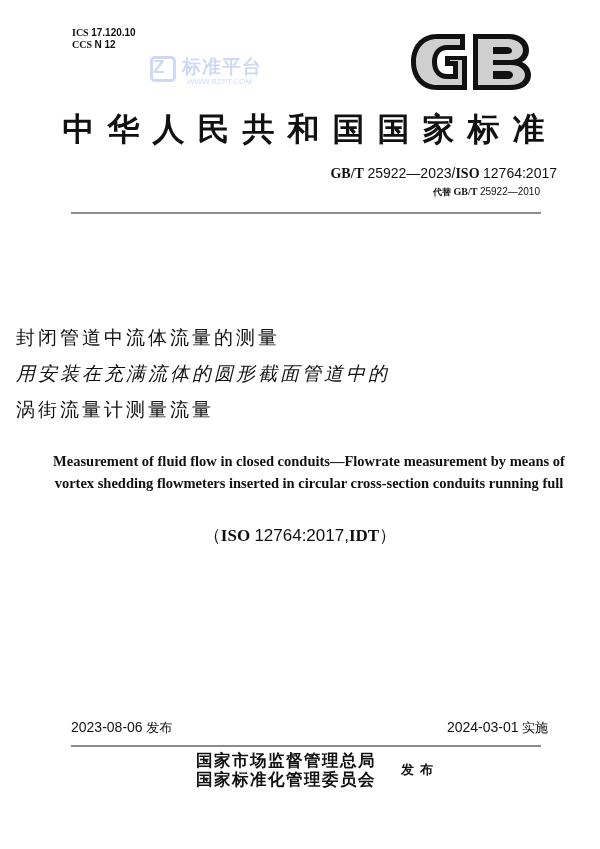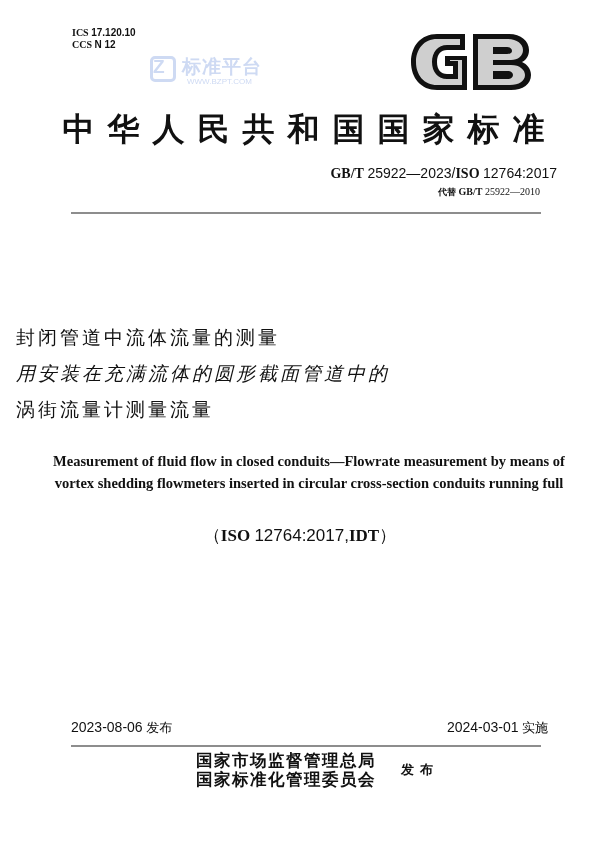--- a/index.html
+++ b/index.html
@@ -19,21 +19,21 @@
 
     #gb-logo { left: 407px; top: 32px; width: 126px; height: 60px; }
 
     #national-title { left: 60px; top: 108px; width: 500px; text-align: center; font-family: "DejaVu Serif", serif; font-weight: bold; font-size: 32px; letter-spacing: 13px; white-space: nowrap; }
 
     #std-number { right: 43px; top: 165px; font-size: 14px; white-space: nowrap; }
     #std-number .b { font-family: "Liberation Serif", serif; font-weight: bold; }
     #std-number .n { font-family: "Liberation Sans", sans-serif; }
     #replaces { right: 60px; top: 186px; font-size: 10px; white-space: nowrap; }
     #replaces .b { font-family: "Liberation Serif", serif; font-weight: bold; }
-    #replaces .n { font-family: Liberation Serif, serif; margin-top: 32px; }
+    #replaces .n { font-family: Liberation Sans, sans-serif; margin-top: 32px; }
     #replaces .cn { font-family: "DejaVu Sans", sans-serif; font-weight: bold; font-size: 9px; }
 
     .rule { position:absolute; height: 2px; background: #8d8d8d; }
     #rule-top { left: 71px; top: 212px; width: 470px; }
     #rule-bottom { left: 71px; top: 745px; width: 470px; }
 
     .cn-title { position:absolute; left: 16px; width: 600px; font-family: "DejaVu Sans", sans-serif; font-size: 19px; letter-spacing: 3px; white-space: nowrap; }
     #cn-title-1 { top: 325px; }
     #cn-title-2 { top: 361px; font-style: italic; }
     #cn-title-3 { top: 397px; }

